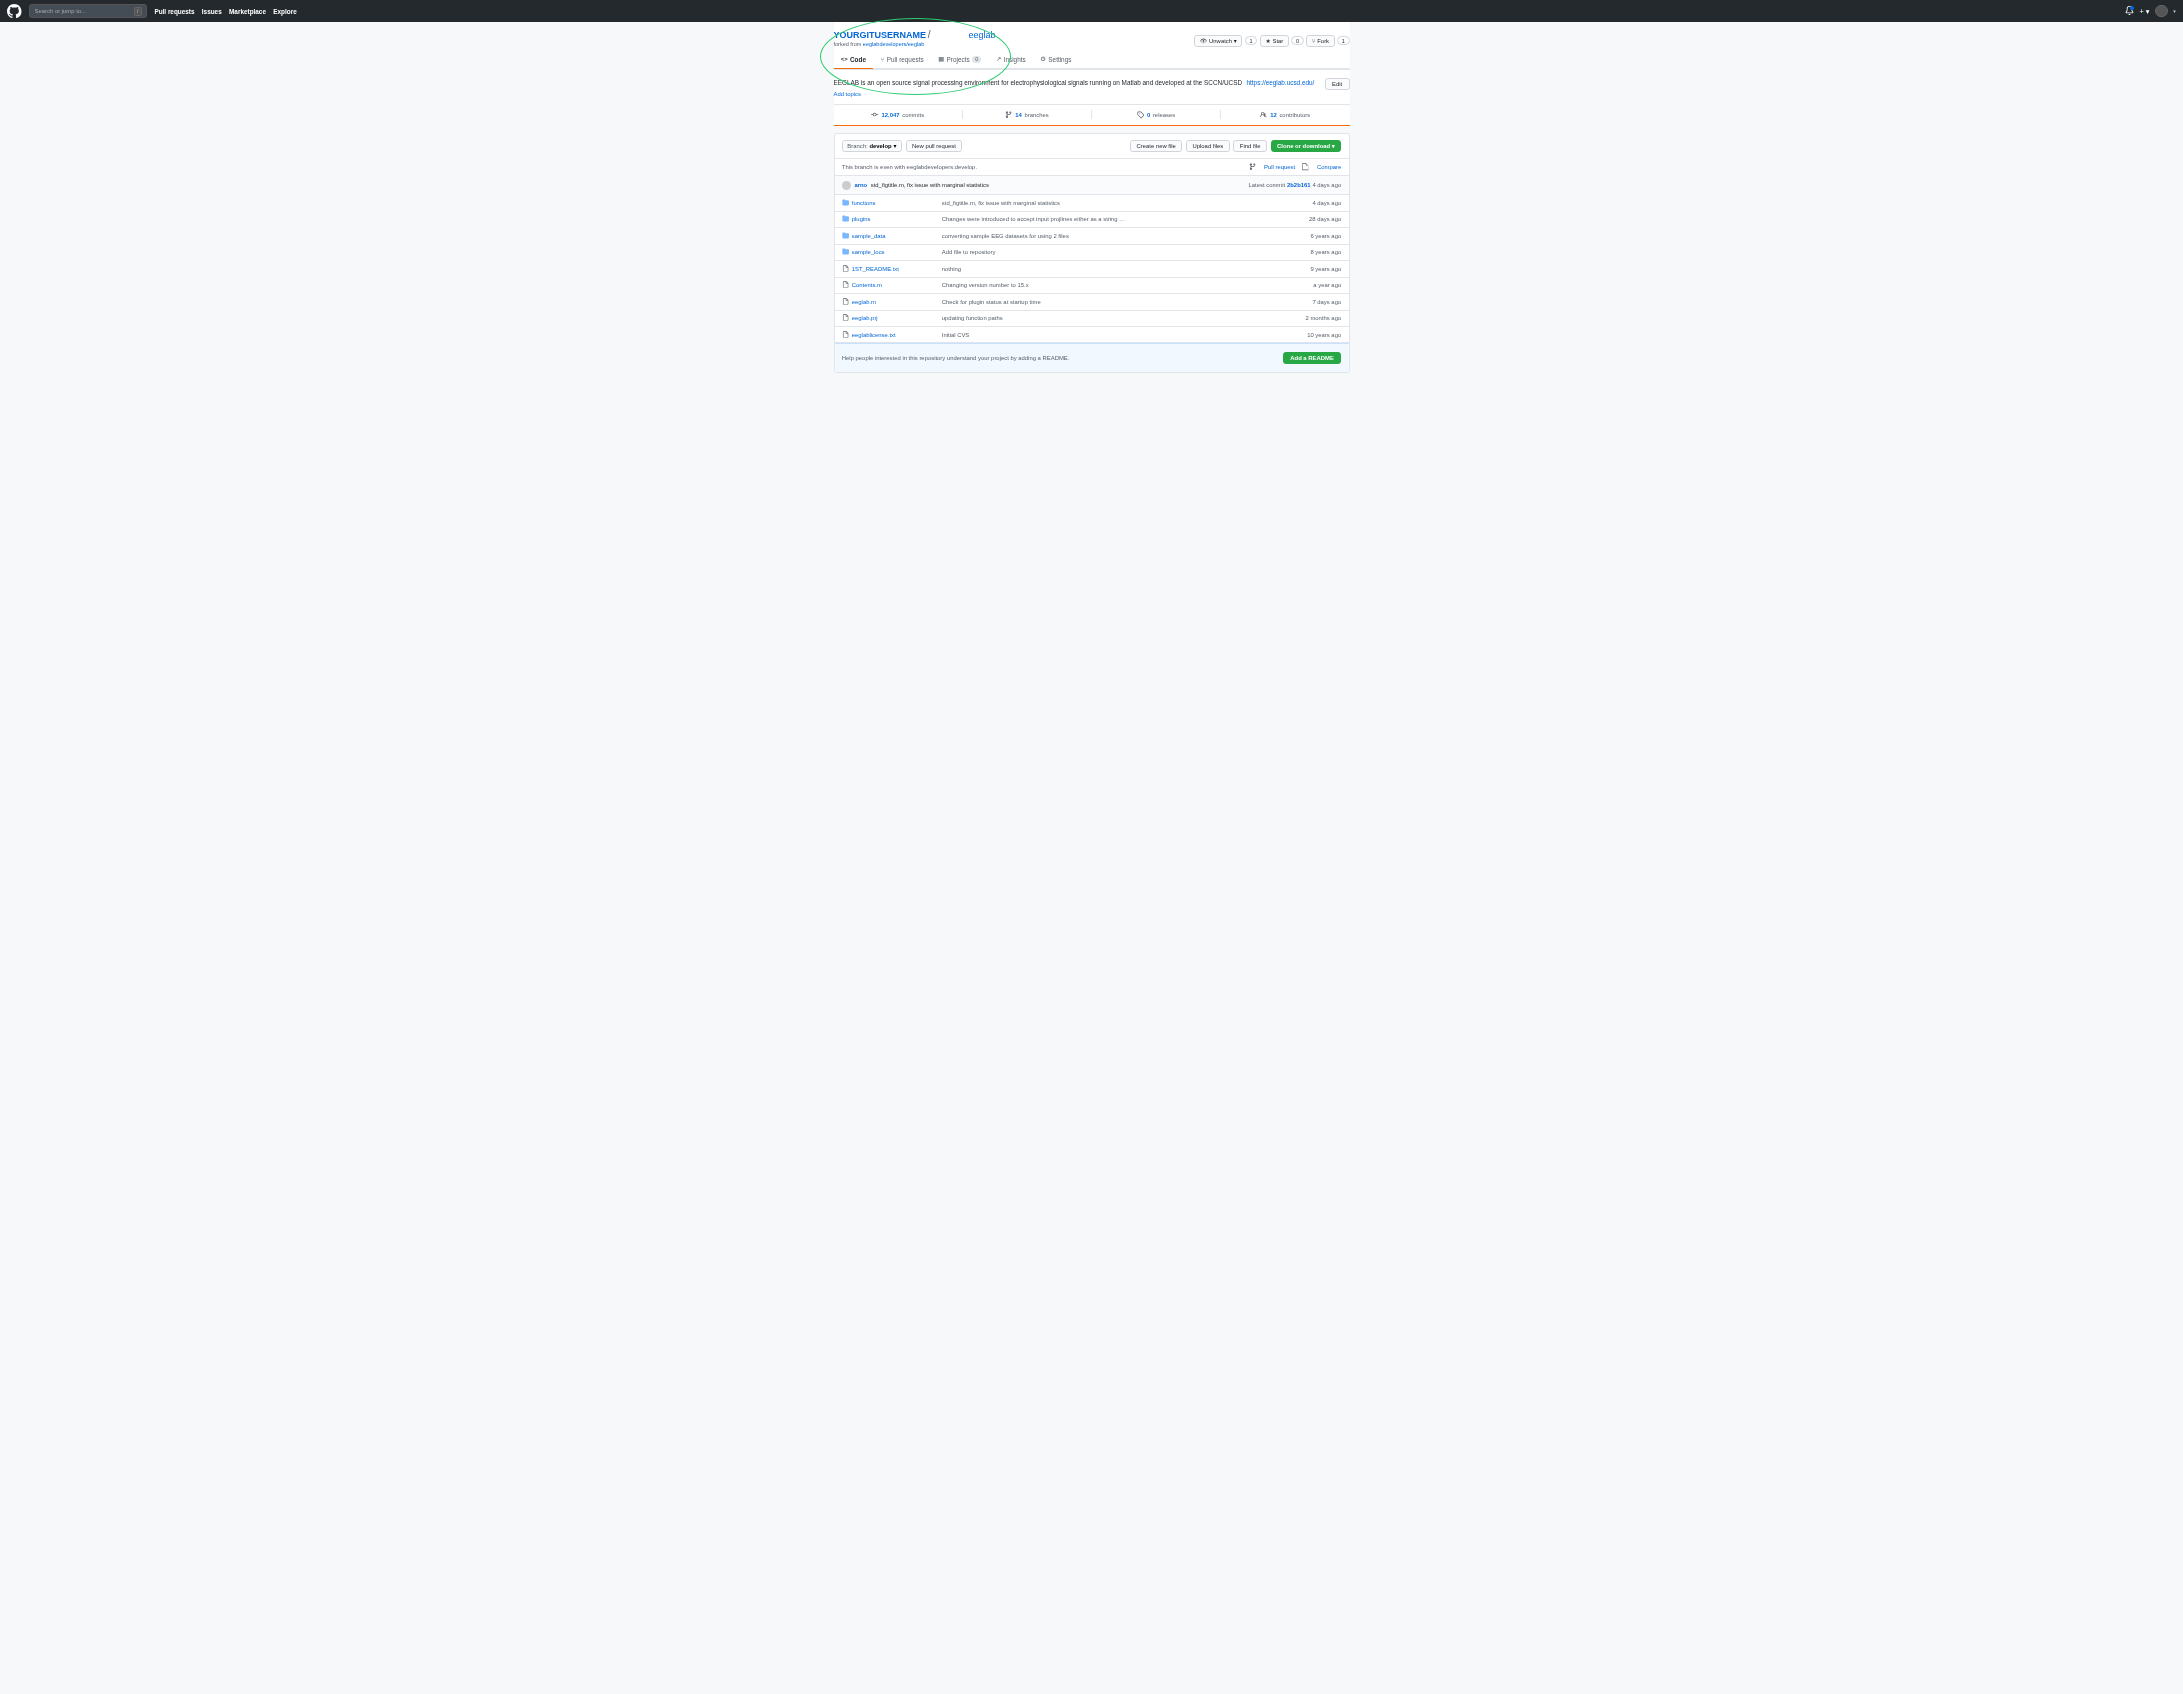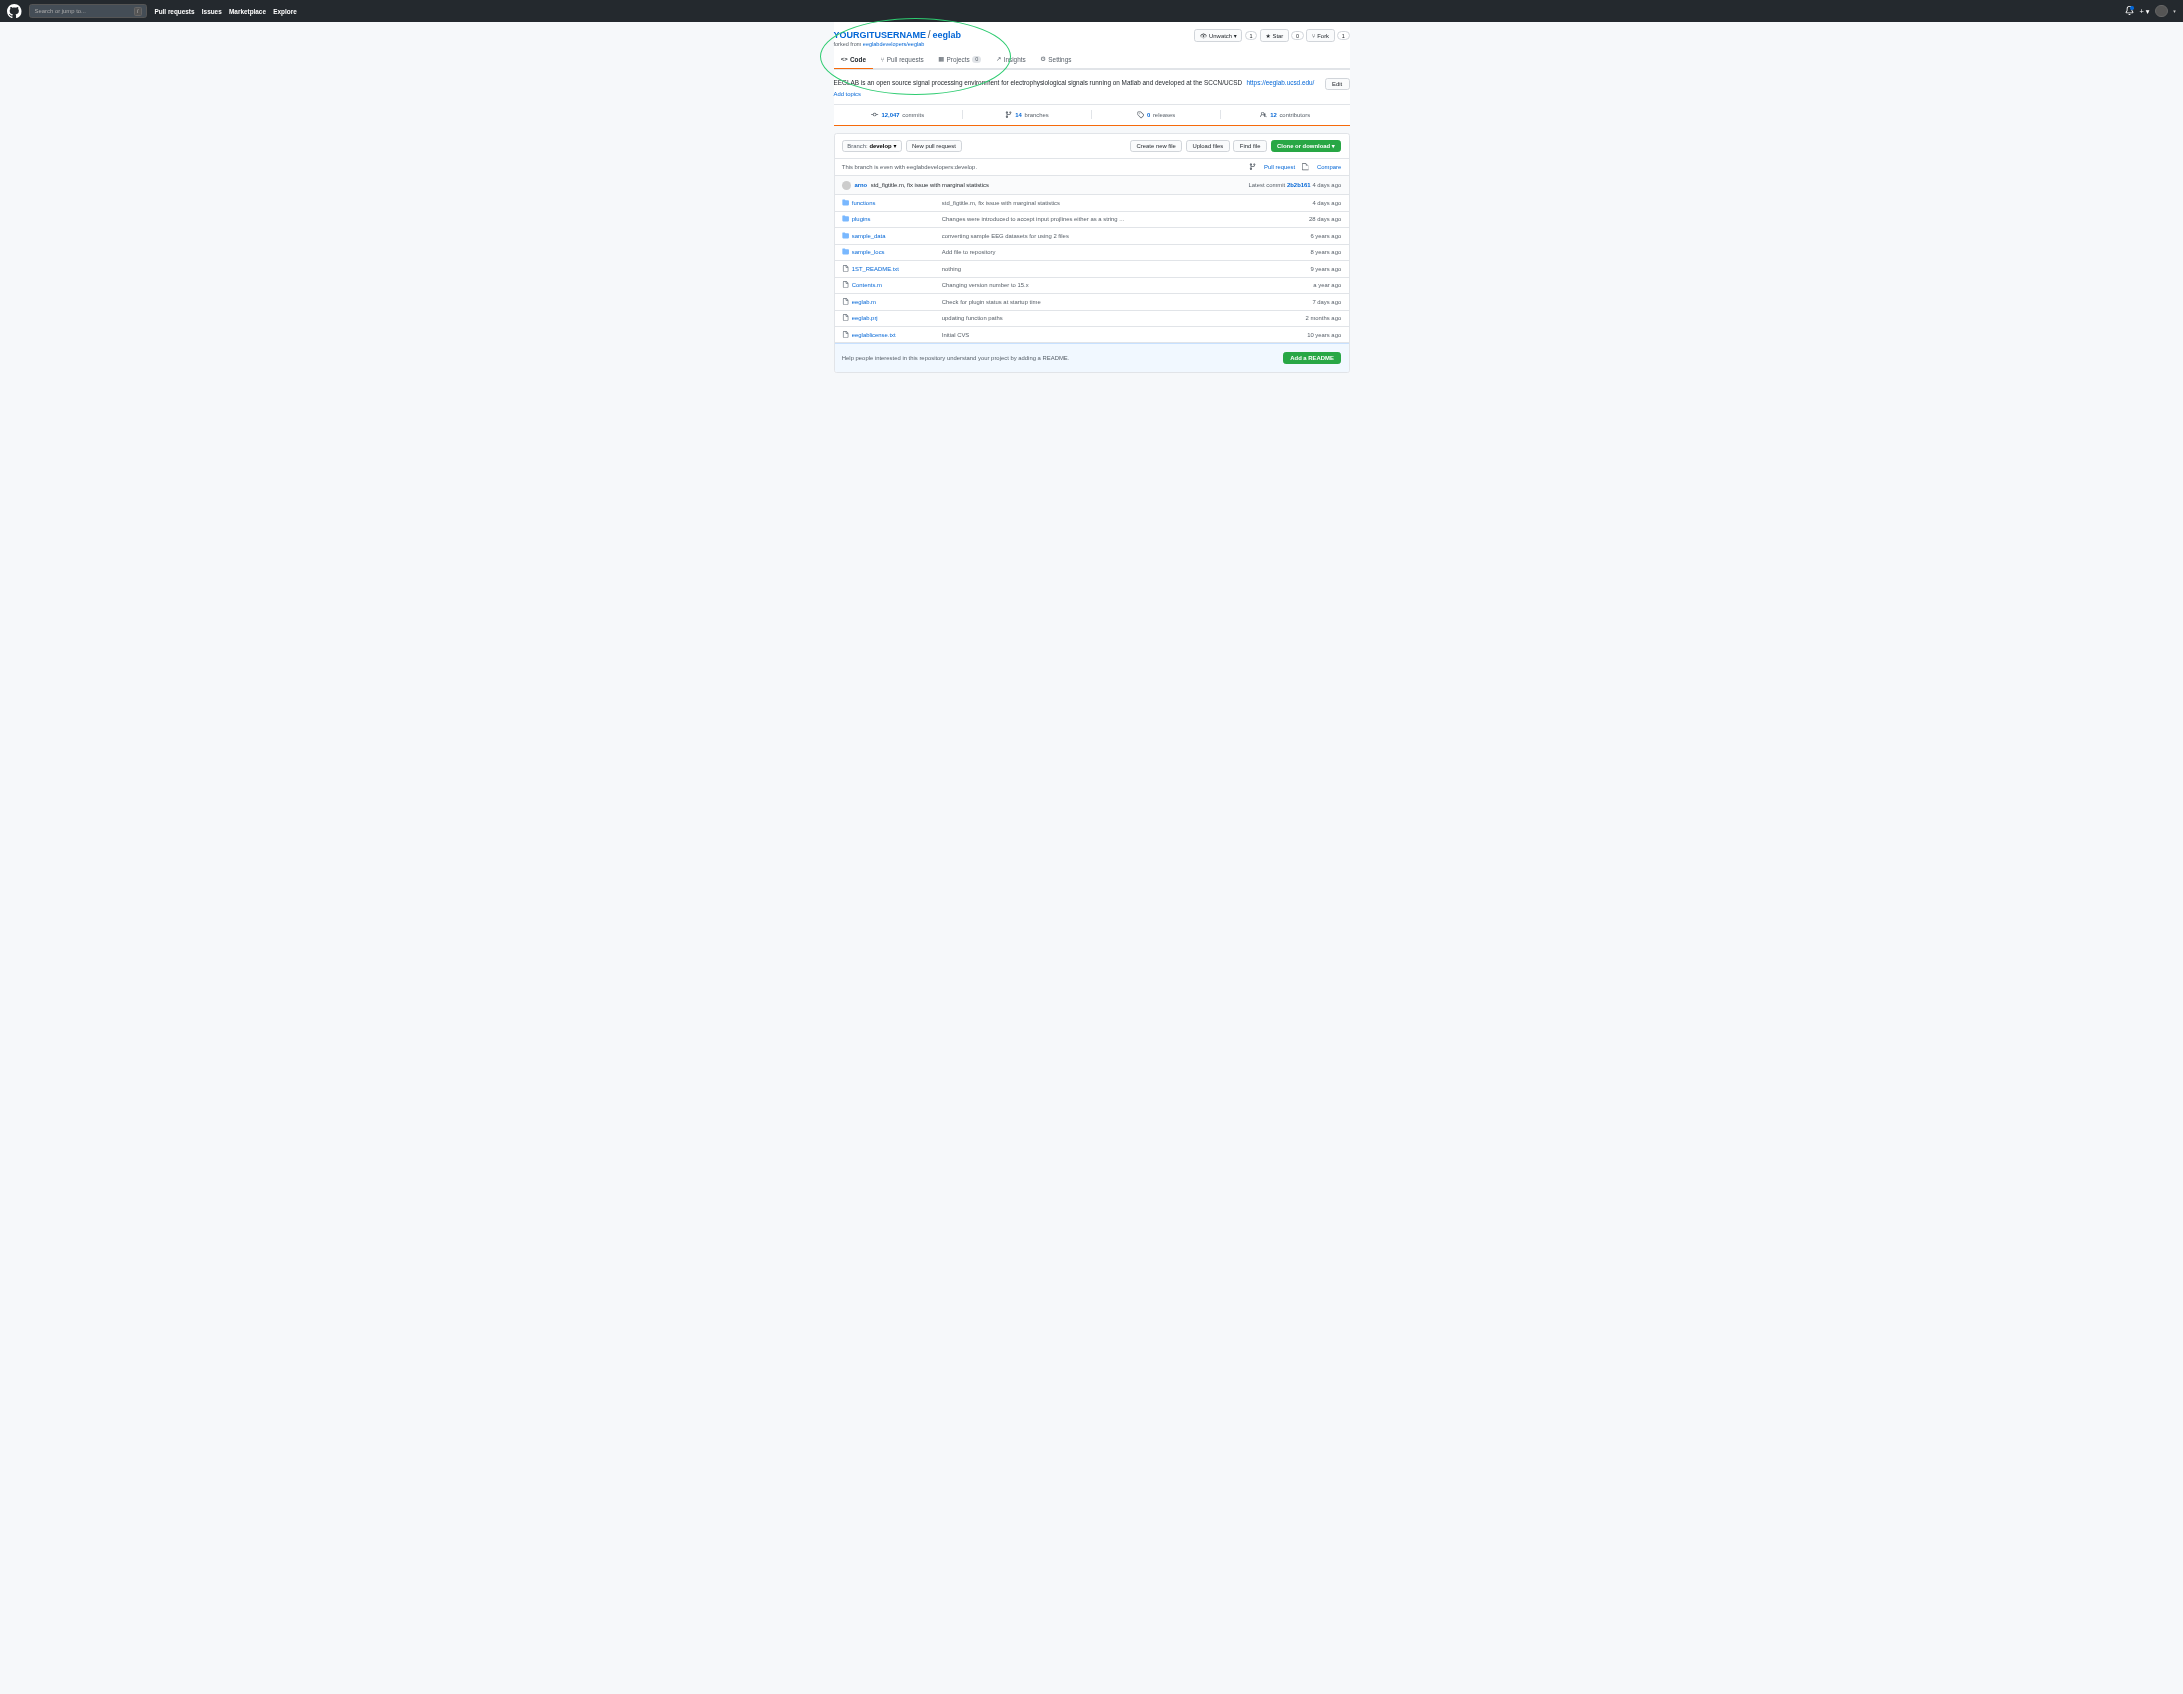--- a/index.html
+++ b/index.html
@@ -42,26 +42,26 @@
   </div>
 </nav>
 
 <div style="background:#f6f8fa;min-height:100vh;">
   <div style="max-width:545px;margin:0 auto;padding:0 14.5px;">
 
     <div style="position:relative;background:#fff;border-bottom:0.5px solid #e1e4e8;padding:7.3px 0 0;">
 
       <div style="position:absolute;border:1.8px solid #2ecc71;border-radius:50%;width:191px;height:77px;top:-3.6px;left:-13.6px;pointer-events:none;z-index:10;"></div>
 
-      <div style="display:flex;align-items:flex-start;justify-content:space-between;margin-bottom:3.6px;">
+      <div style="display:flex;align-items:flex-end;justify-content:space-between;margin-bottom:3.6px;">
         <div>
           <div style="display:flex;align-items:center;gap:1.8px;font-size:9px;">
             <a href="#" style="color:#0366d6;font-weight:600;text-decoration:none;">YOURGITUSERNAME</a>
             <span style="color:#586069;font-weight:300;font-size:10px;">/</span>
-            <a href="#" style="color:#0366d6;font-weight:700;text-decoration:none;">eeglab</a>
+            <a href="#" style="color:#0366d6;font-weight:400;text-decoration:none;margin-left:36px;">eeglab</a>
           </div>
           <div style="font-size:5.5px;color:#586069;margin-top:0.9px;">
             <span>forked from</span>
             <a href="#" style="color:#0366d6;text-decoration:none;">eeglabdevelopers/eeglab</a>
           </div>
         </div>
         <div style="display:flex;align-items:center;gap:2.7px;">
           <button style="display:inline-flex;align-items:center;gap:1.8px;padding:2.3px 4.5px;border:0.5px solid #d1d5da;border-radius:2.7px;background:#fafbfc;font-size:5.9px;cursor:pointer;color:#24292e;">
             <span>👁</span>
             <span>Unwatch</span>

